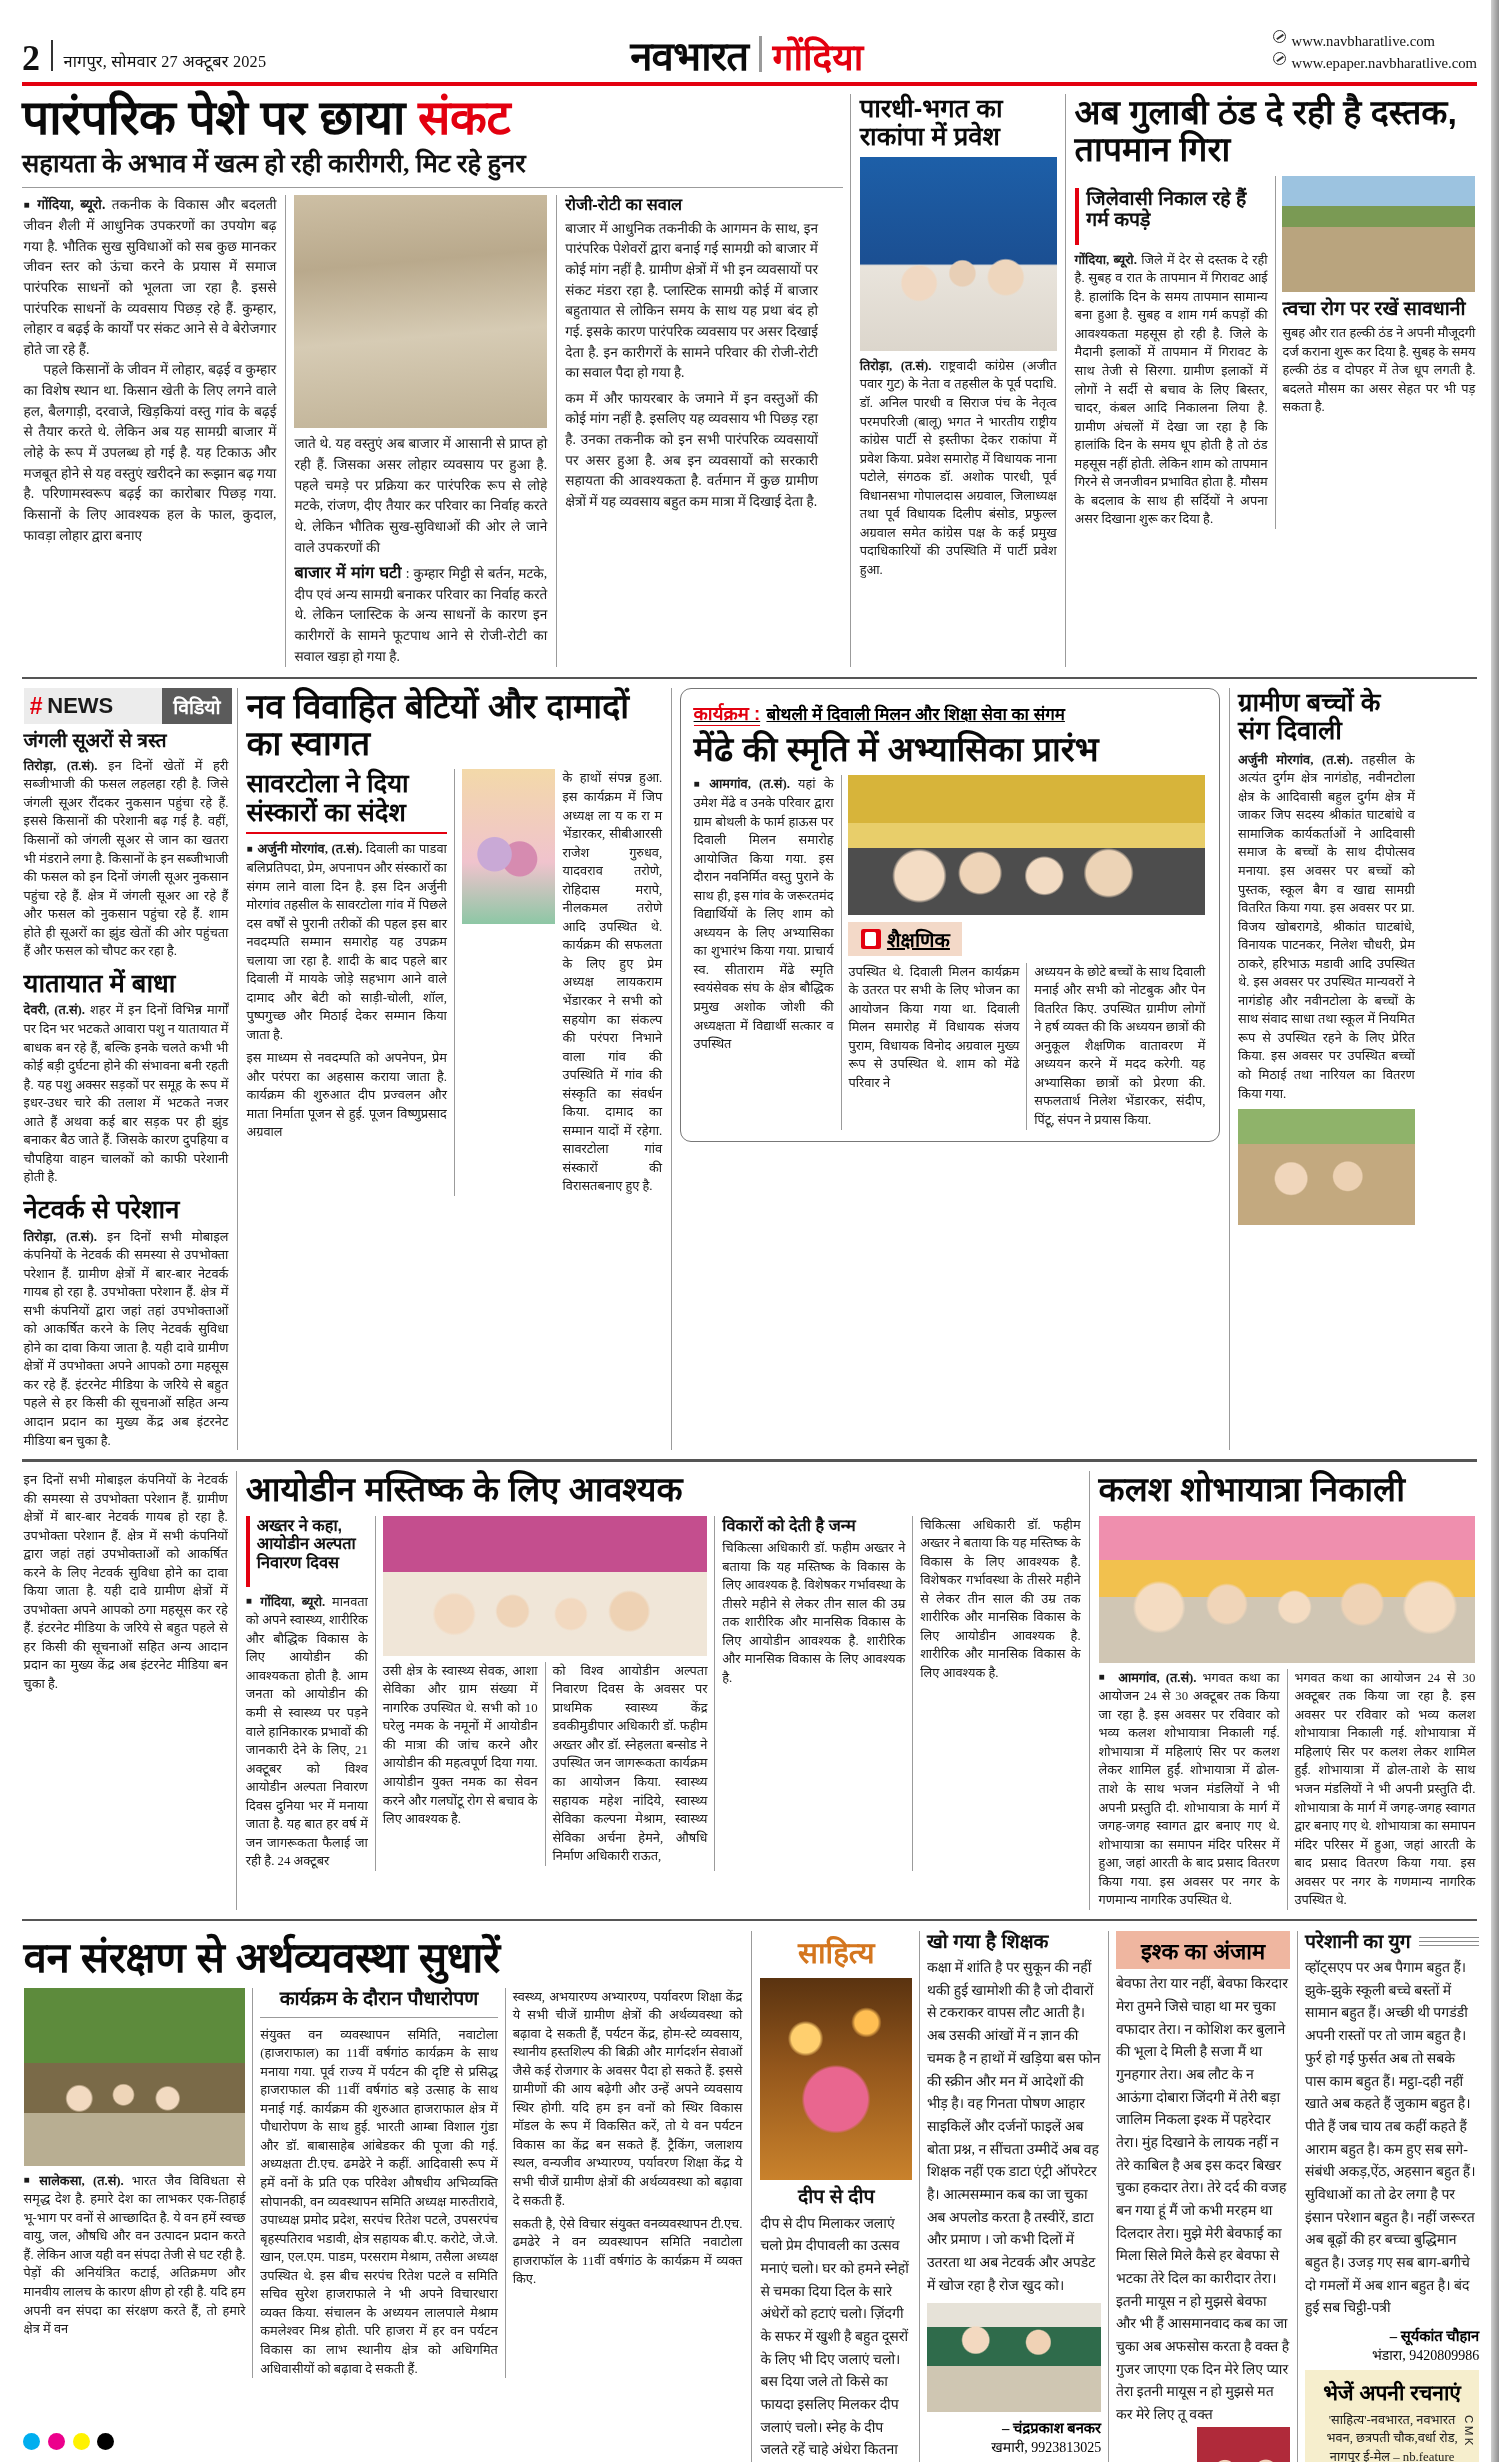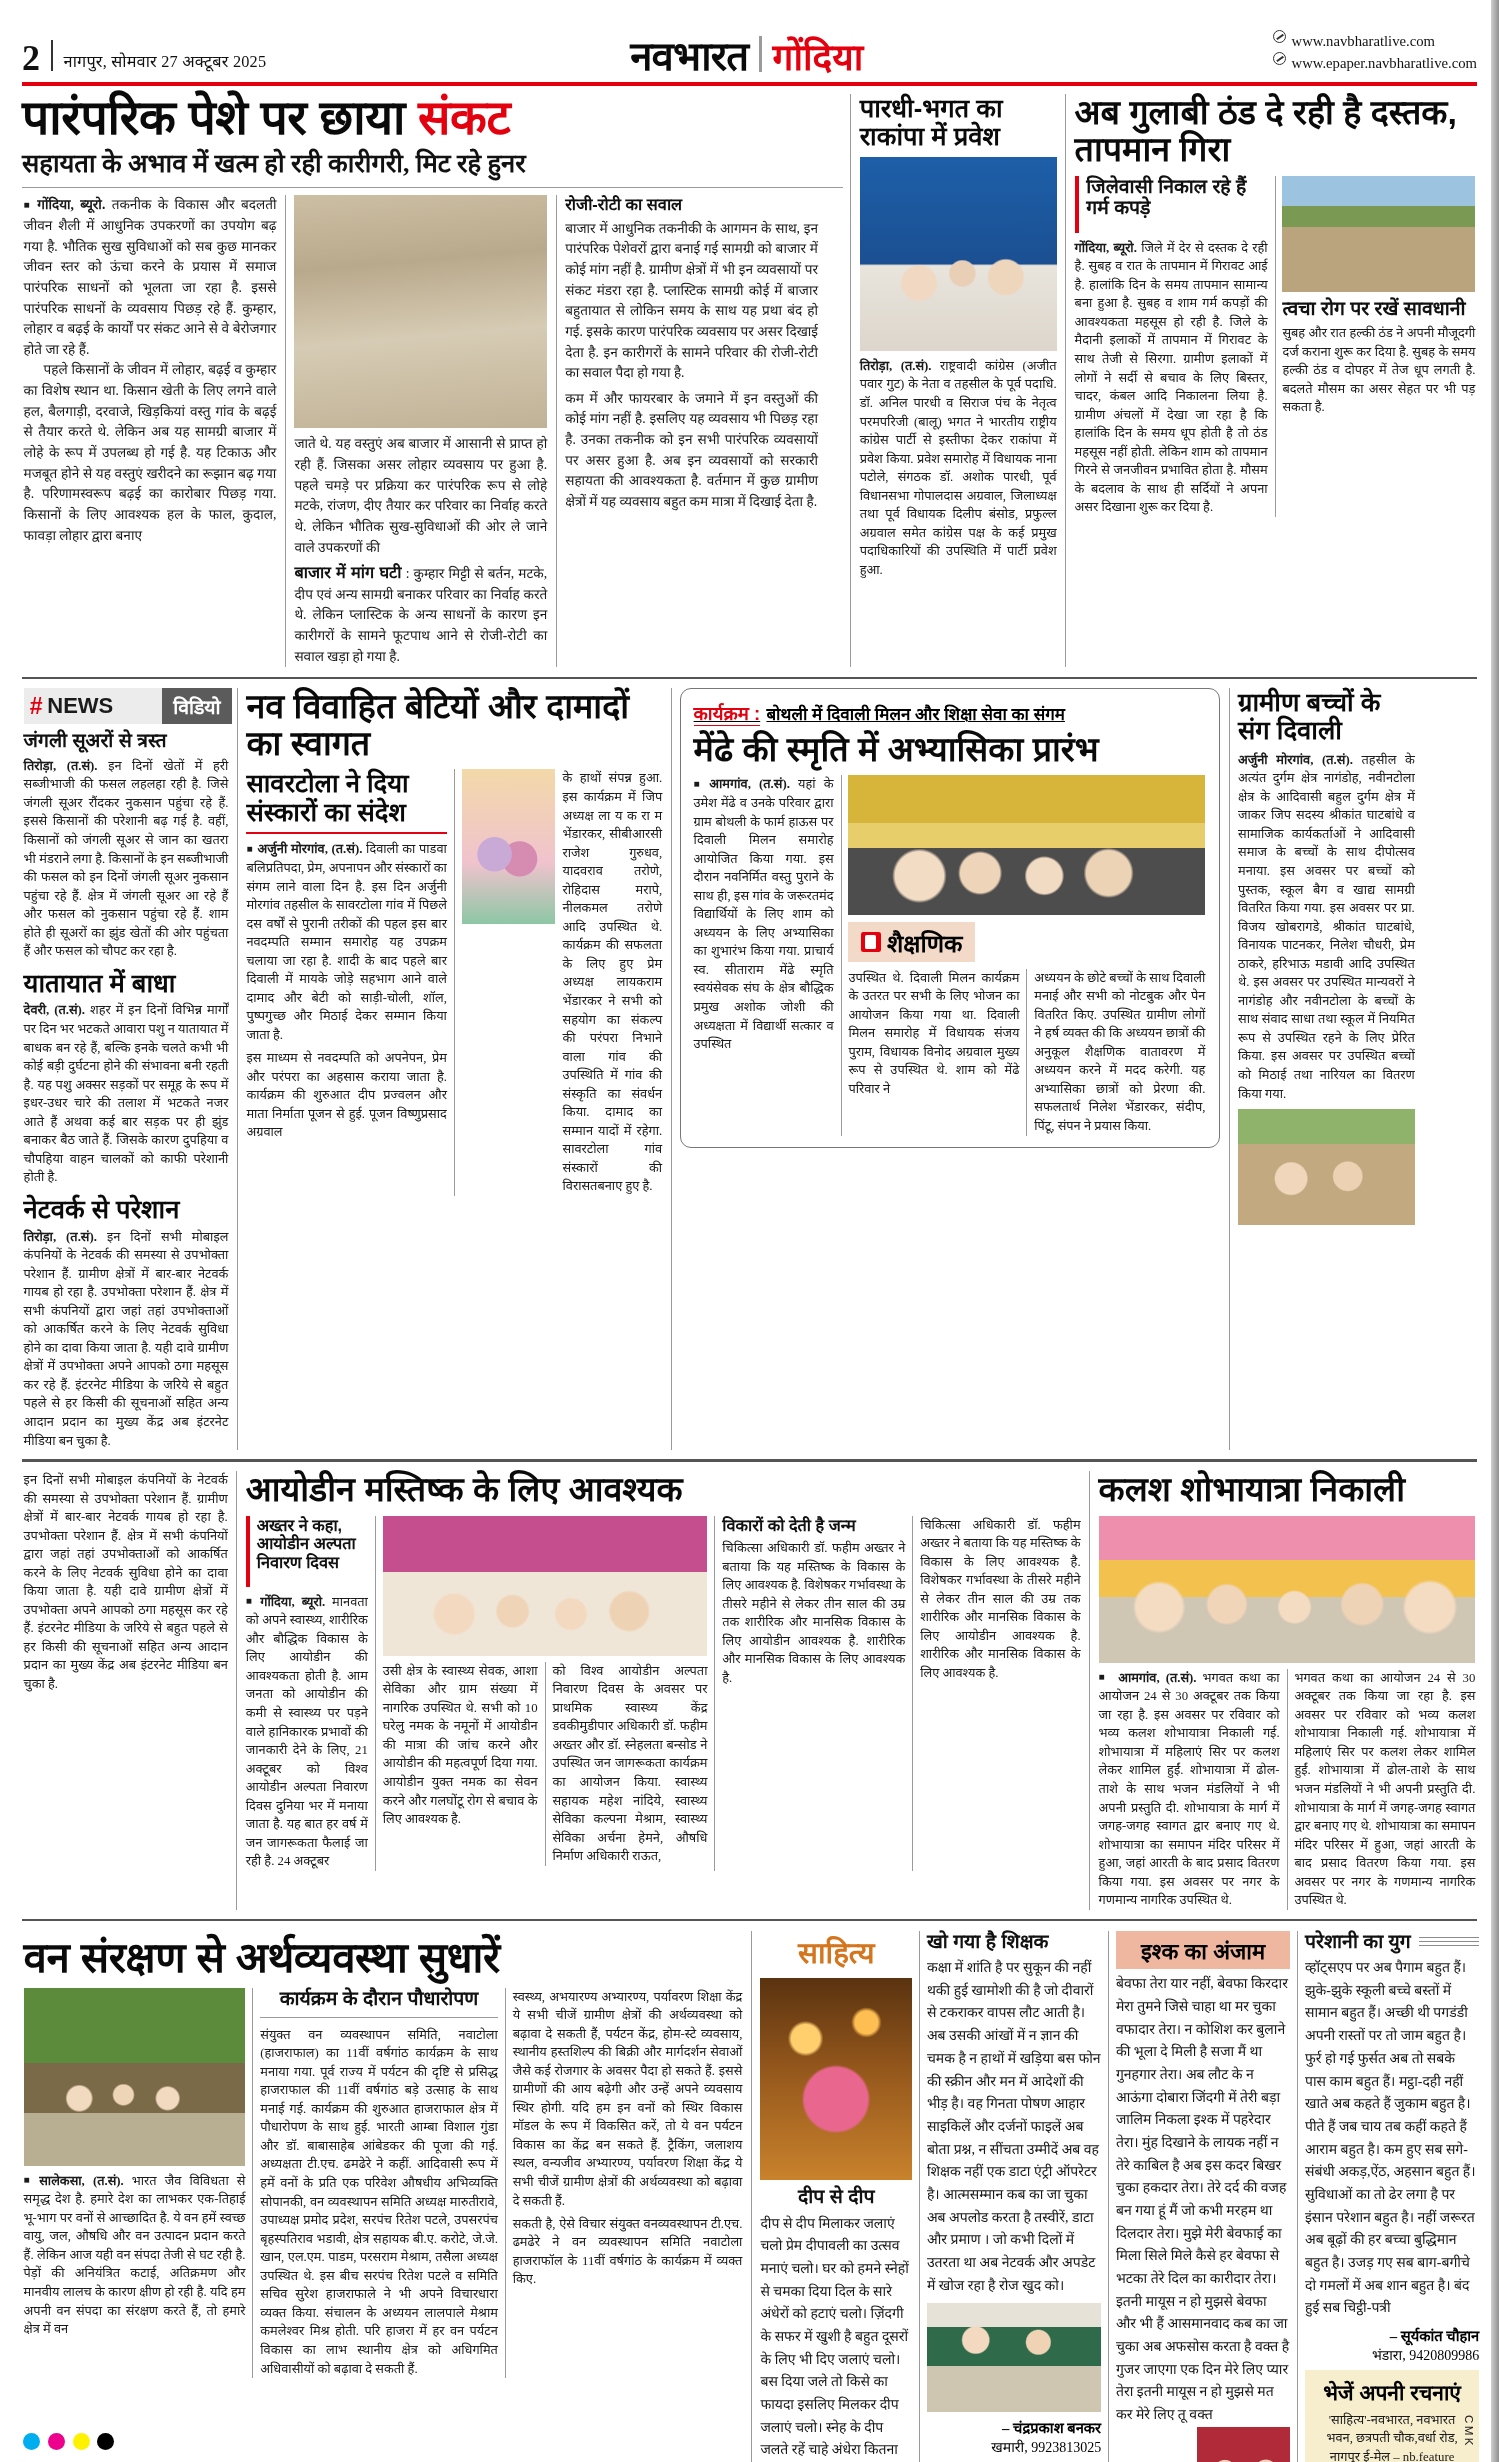--- a/index.html
+++ b/index.html
@@ -74,21 +74,21 @@
   .tag-prog .t { color:#e3000f; border-bottom:1.6px solid #e3000f; }
   .margdarshan { display:flex; align-items:center; gap:9.3px; }
   .md-bar { width:3.9px; height:29.5px; background:#8e8e8e; }
   .md-word { color:#e3000f; font-size:23px; font-weight:900; font-family:"Liberation Sans",sans-serif; }
   .md-text { font-size:22px; font-weight:700; color:#111; }
   .md-lines { flex:1; display:flex; flex-direction:column; gap:2.3px; }
   .md-lines i { display:block; height:1.6px; background:#9b9b9b; }
   .shaikshanik { display:inline-flex; align-items:center; gap:6.2px; background:#f3d9c8; padding:3.9px 12.4px; }
   .sh-ico { width:20px;height:20px;background:#e3000f;border-radius:2.3px; position:relative;}
   .sh-ico:after{content:"";position:absolute;left:4.7px;top:3.1px;width:11px;height:14px;background:#fff;border-radius:1.6px;}
-  .sh-txt { font-size:24px; font-weight:900; font-family:"Liberation Sans",sans-serif; }
+  .sh-txt { font-size:20px; font-weight:900; font-family:"Liberation Sans",sans-serif;text-decoration:underline; }
   .sahitya-hdr { background:#efb6a0; text-align:center; font-size:22px; font-weight:900;
                  font-family:"Liberation Sans",sans-serif; padding:3.9px 0; }
   .boxed-round { border:1.2px solid #777; border-radius:11px; padding:11px 12.4px; }
   .send-box { background:#f6eecd; padding:7.8px 9.3px; text-align:center; }
   .send-title { font-size:21px; font-weight:900; font-family:"Liberation Sans",sans-serif; margin-bottom:5px;}
   .hdr-rule { display:flex; align-items:center; gap:7.8px; }
   .hdr-rule .lines { flex:1; display:flex; flex-direction:column; gap:2.3px; }
   .hdr-rule .lines i { height:1.6px; background:#8b8b8b; display:block; }
   .sidebar-red { width:4.7px; background:#e3000f; flex:0 0 4.7px; }
 
@@ -229,21 +229,21 @@
       <p class="body tight mt8"><b class="lead">तिरोड़ा, (त.सं).</b>
         <span>राष्ट्रवादी कांग्रेस (अजीत पवार गुट) के नेता व तहसील के पूर्व पदाधि. डॉ. अनिल पारधी व सिराज पंच के नेतृत्व परमपरिजी (बालू) भगत ने भारतीय राष्ट्रीय कांग्रेस पार्टी से इस्तीफा देकर राकांपा में प्रवेश किया. प्रवेश समारोह में विधायक नाना पटोले, संगठक डॉ. अशोक पारधी, पूर्व विधानसभा गोपालदास अग्रवाल, जिलाध्यक्ष तथा पूर्व विधायक दिलीप बंसोड, प्रफुल्ल अग्रवाल समेत कांग्रेस पक्ष के कई प्रमुख पदाधिकारियों की उपस्थिति में पार्टी प्रवेश हुआ.</span></p>
     </div>
 
     <div class="vline"></div>
 
     <div style="width:404px;" class="colpad">
       <div class="hl-big">अब गुलाबी ठंड दे रही है दस्तक, तापमान गिरा</div>
       <div class="row mt10">
         <div style="width:194px;">
-          <div class="row" style="gap:7px;">
+          <div class="row" style="gap:7px;margin-top:12px;">
             <div class="sidebar-red" style="height:57px;"></div>
             <div class="hl-sm">जिलेवासी निकाल रहे हैं गर्म कपड़े</div>
           </div>
           <p class="body tight mt8"><b class="lead">गोंदिया, ब्यूरो.</b>
             <span>जिले में देर से दस्तक दे रही है. सुबह व रात के तापमान में गिरावट आई है. हालांकि दिन के समय तापमान सामान्य बना हुआ है. सुबह व शाम गर्म कपड़ों की आवश्यकता महसूस हो रही है. जिले के मैदानी इलाकों में तापमान में गिरावट के साथ तेजी से सिरगा. ग्रामीण इलाकों में लोगों ने सर्दी से बचाव के लिए बिस्तर, चादर, कंबल आदि निकालना लिया है. ग्रामीण अंचलों में देखा जा रहा है कि हालांकि दिन के समय धूप होती है तो ठंड महसूस नहीं होती. लेकिन शाम को तापमान गिरने से जनजीवन प्रभावित होता है. मौसम के बदलाव के साथ ही सर्दियों ने अपना असर दिखाना शुरू कर दिया है.</span></p>
         </div>
         <div class="vline"></div>
         <div style="width:194px;">
           <div class="photo ph-village" style="height:116px;"></div>
           <div class="hl-sm mt8">त्वचा रोग पर रखें सावधानी</div>

